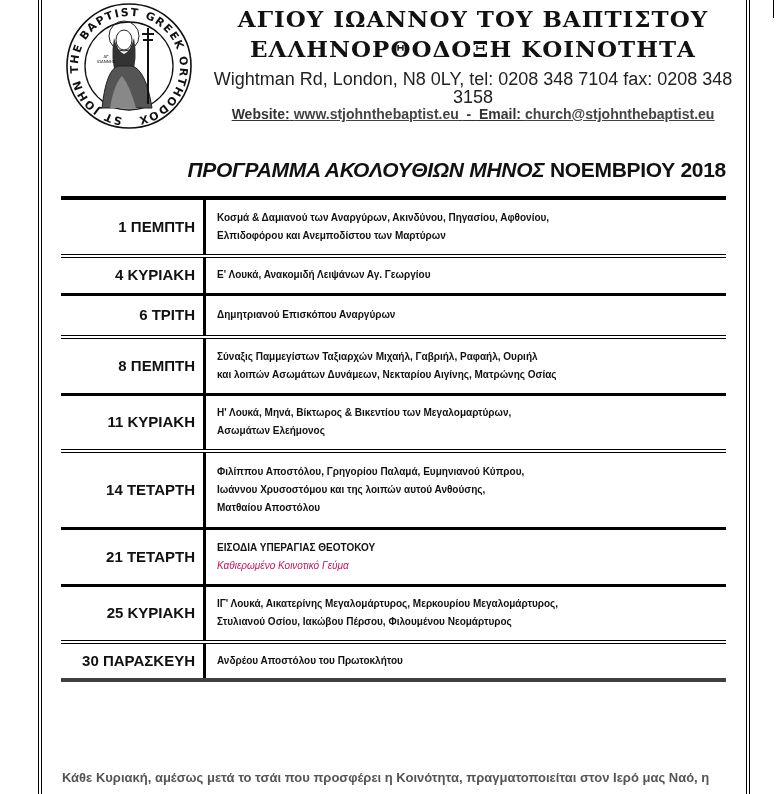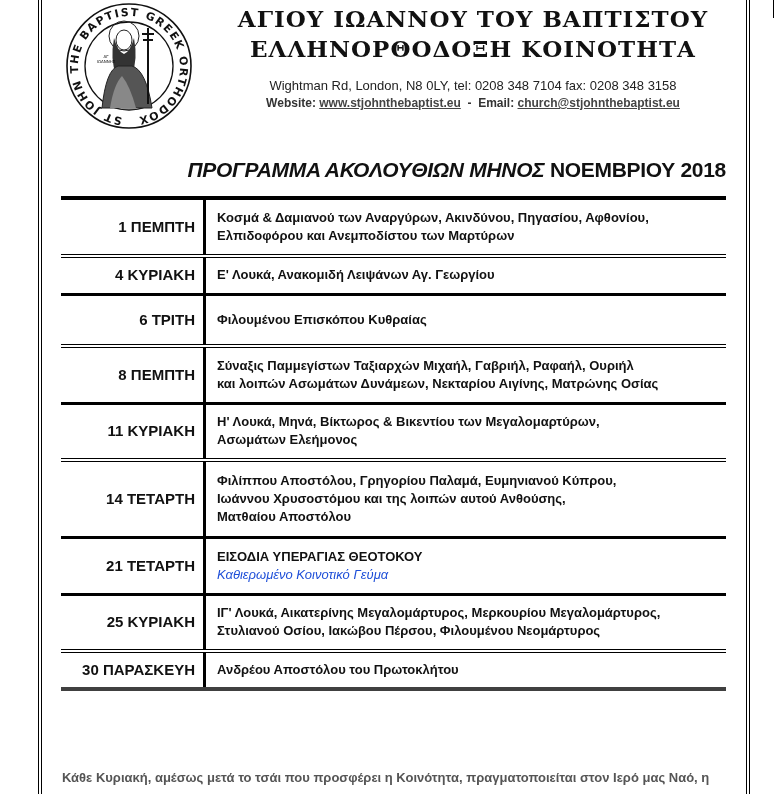--- a/index.html
+++ b/index.html
@@ -5,34 +5,34 @@
   html, body { margin: 0; padding: 0; background: #ffffff; }
   body { width: 782px; height: 794px; position: relative; overflow: hidden; font-family: "Liberation Sans", sans-serif; color: #111; }
 
   .frame-line { position: absolute; top: 0; bottom: 0; width: 1px; background: #000; }
   .corner-line { position: absolute; top: 0; left: 773px; width: 1px; height: 18px; background: #000; }
 
   .seal { position: absolute; left: 62px; top: 0; width: 134px; height: 130px; }
 
   .header { position: absolute; left: 200px; top: 4px; width: 546px; text-align: center; }
   .h-title { font-family: "DejaVu Serif", serif; font-weight: bold; font-size: 23px; letter-spacing: 1px; line-height: 30px; color: #111; }
-  .h-address { font-family: "Liberation Sans", sans-serif; font-size: 13px; color: #222; margin-top: 13px; line-height: 18px; }
-  .h-contact { font-family: "Liberation Sans", sans-serif; font-size: 12px; font-weight: bold; color: #333; line-height: 16px; }
+  .h-address { font-family: "Liberation Sans", sans-serif; font-size: 18px; color: #222; margin-top: 6px; line-height: 18px; }
+  .h-contact { font-family: "Liberation Sans", sans-serif; font-size: 14px; font-weight: bold; color: #333; line-height: 16px; text-decoration: underline; }
   .h-contact a { color: #444; text-decoration: underline; }
 
   .program-title { position: absolute; left: 62px; top: 158px; width: 664px; text-align: right; font-size: 21px; font-weight: bold; letter-spacing: -0.3px; }
   .program-title .it { font-style: italic; }
 
   .schedule { position: absolute; left: 61px; top: 196px; width: 665px; border-collapse: collapse; border-top: 4px solid #000; border-bottom: 4px solid #404040; }
-  .schedule td { padding: 0; vertical-align: middle; font-weight: bold; font-size: 13px; line-height: 18px; }
+  .schedule td { padding: 0; vertical-align: middle; font-weight: bold; font-size: 10px; line-height: 18px; }
   .schedule td.date { width: 134px; text-align: right; padding-right: 8px; font-size: 15px; border-right: 3px solid #000; }
   .schedule td.desc { padding-left: 11px; padding-right: 6px; }
   .schedule tr.b-double td { border-bottom: 4px double #000; }
   .schedule tr.b-single td { border-bottom: 3px solid #000; }
-  .desc .sub { font-style: italic; font-weight: normal; color: #1d4ed8; display: block; }
+  .desc .sub { font-style: italic; font-weight: normal; color: #be185d; display: block; }
 
   .footer-note { position: absolute; left: 62px; top: 770px; width: 680px; font-size: 13px; font-weight: bold; color: #555; white-space: nowrap; overflow: hidden; }
 </style>
 </head>
 <body>
 
 <div class="frame-line" style="left:38px;"></div>
 <div class="frame-line" style="left:41px;"></div>
 <div class="frame-line" style="left:746px;"></div>
 <div class="frame-line" style="left:749px;"></div>
@@ -92,24 +92,24 @@
           <div>Κοσμά &amp; Δαμιανού των Αναργύρων, Ακινδύνου, Πηγασίου, Αφθονίου,</div>
           <div>Ελπιδοφόρου και Ανεμποδίστου των Μαρτύρων</div>
         </td>
       </tr>
       <tr class="b-single" style="height: 38px;">
         <td class="date">4 ΚΥΡΙΑΚΗ</td>
         <td class="desc">
           <div>Ε' Λουκά, Ανακομιδή Λειψάνων Αγ. Γεωργίου</div>
         </td>
       </tr>
-      <tr class="b-double" style="height: 52px;">
+      <tr class="b-double" style="height: 43px;">
         <td class="date">6 ΤΡΙΤΗ</td>
         <td class="desc">
-          <div>Φιλουμένου Επισκόπου Κυθραίας</div>
+          <div>Δημητριανού Επισκόπου Αναργύρων</div>
         </td>
       </tr>
       <tr class="b-single" style="height: 57px;">
         <td class="date">8 ΠΕΜΠΤΗ</td>
         <td class="desc">
           <div>Σύναξις Παμμεγίστων Ταξιαρχών Μιχαήλ, Γαβριήλ, Ραφαήλ, Ουριήλ</div>
           <div>και λοιπών Ασωμάτων Δυνάμεων, Νεκταρίου Αιγίνης, Ματρώνης Οσίας</div>
         </td>
       </tr>
       <tr class="b-double" style="height: 57px;">

